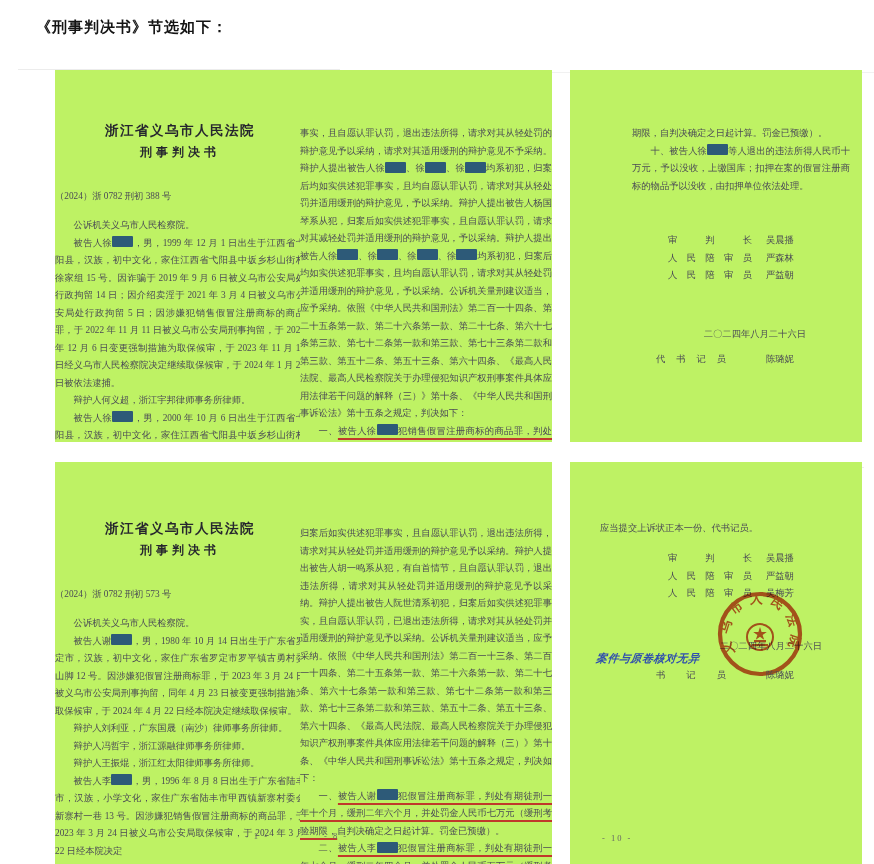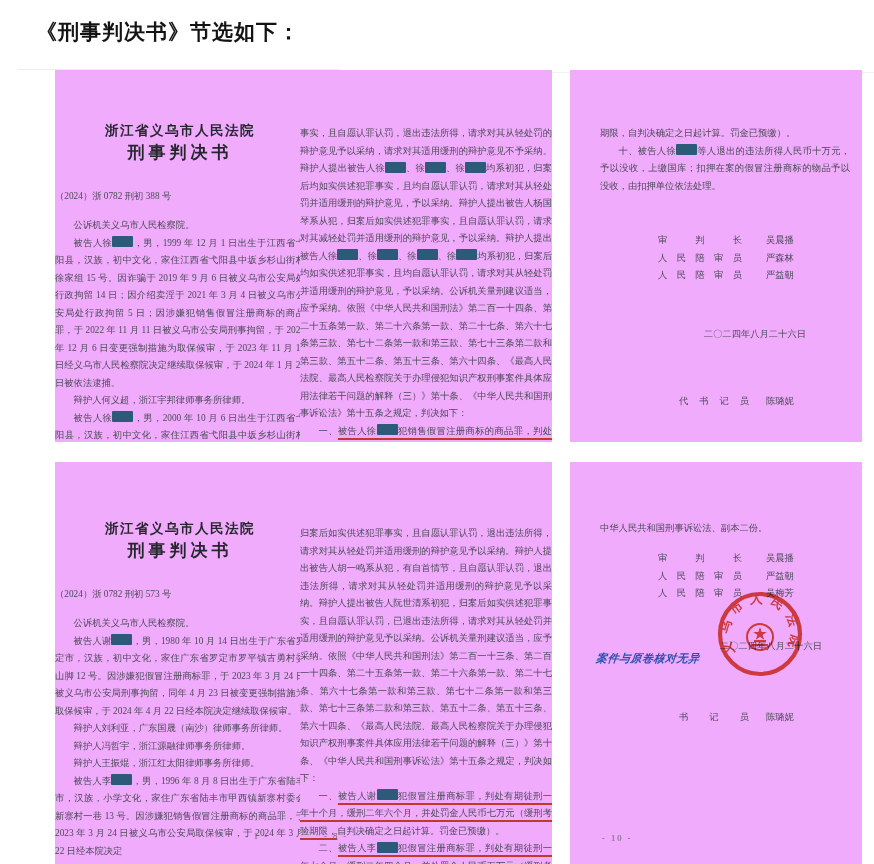--- a/index.html
+++ b/index.html
@@ -1,53 +1,53 @@
 <!DOCTYPE html>
 <html><head>
 <meta charset="utf-8">
 <style>
   html,body{margin:0;padding:0;background:#ffffff;}
   #canvas{position:relative;width:874px;height:864px;background:#ffffff;overflow:hidden;
           font-family:"Liberation Serif","DejaVu Serif",serif;}
   .title{position:absolute;left:36px;top:18px;font-family:"Liberation Sans","DejaVu Sans",sans-serif;
-         font-size:21px;font-weight:700;color:#141414;letter-spacing:1px;}
+         font-size:15px;font-weight:700;color:#141414;letter-spacing:1px;}
   .edge{position:absolute;height:1px;background:#ececec;}
 
-  .sheet{position:absolute;background:#f0abfc;color:#4a4a55;font-size:9.3px;line-height:17.5px;}
+  .sheet{position:absolute;background:#bef264;color:#4a4a55;font-size:9.3px;line-height:17.5px;}
   .col1{left:55px;width:250px;}
   .col2{left:300px;width:252px;}
   .col3{left:570px;width:292px;}
   .row1{top:70px;height:372px;overflow:hidden;}
   .row2{top:462px;height:402px;overflow:hidden;}
   .inner3{margin-left:30px;width:250px;}
 
   .court{margin-top:50px;text-align:center;font-size:13.5px;font-weight:bold;color:#26262e;
          letter-spacing:1.5px;line-height:21px;}
   #p4 .court{margin-top:56px;}
-  .doctype{margin-top:3px;text-align:center;font-size:17px;font-weight:bold;color:#26262e;letter-spacing:4px;}
+  .doctype{margin-top:3px;text-align:center;font-size:12px;font-weight:bold;color:#26262e;letter-spacing:4px;}
   .caseno{margin-top:26px;text-align:left;padding-right:6px;}
   .body{margin-top:12px;text-align:justify;}
   #p2 .body{margin-top:0;padding-top:55px;}
-  #p3 .body{margin-top:0;padding-top:55px;}
+  #p3 .body{margin-top:0;padding-top:55px;margin-left:32px;}
   #p5 .body{margin-top:0;padding-top:63px;}
   #p6 .body{margin-top:0;padding-top:58px;}
   .para{margin:0;}
   .ind{text-indent:2em;}
 
   .ru{text-decoration:underline;text-decoration-color:#c0392b;text-decoration-thickness:1.7px;text-underline-offset:3.5px;}
   .redact{display:inline-block;height:11px;background:#2d5a78;vertical-align:-1.5px;border-radius:1px;position:relative;}
   .redact.ru::after{content:"";position:absolute;left:-1px;right:-1px;bottom:-4.5px;height:1.7px;background:#c0392b;}
 
   .sig{position:absolute;right:46px;}
   #p3 .sig{top:162px;}
   #p6 .sig{top:88px;}
-  .sigrow{display:flex;gap:24px;line-height:17.5px;}
+  .sigrow{display:flex;gap:14px;line-height:17.5px;}
   .role{display:inline-block;width:84px;text-align:justify;text-align-last:justify;}
   .sname{display:inline-block;min-width:50px;text-align:left;}
-  .clerkrow{position:absolute;right:46px;display:flex;gap:17px;line-height:17.5px;margin-top:42px;}
+  .clerkrow{position:absolute;right:46px;display:flex;gap:40px;line-height:17.5px;}
   #p3 .clerkrow{top:281px;}
   #p6 .clerkrow{top:205px;}
   .clerkrow .role{width:70px;}
   .docdate{position:absolute;}
   #p3 .docdate{top:256px;right:56px;}
   #p6 .docdate{top:176px;right:40px;}
   .note{position:absolute;left:26px;top:188px;font-style:italic;font-weight:bold;color:#2f4fae;
         font-size:11px;letter-spacing:0.5px;transform:skewX(-6deg);}
   .pageno{position:absolute;font-size:8.5px;color:#666;letter-spacing:2px;}
   #p4 .pageno{right:36px;top:366px;}
@@ -133,21 +133,21 @@
         <div class="para"><span>归案后如实供述犯罪事实，且自愿认罪认罚，退出违法所得，请求对其从轻处罚并适用缓刑的辩护意见予以采纳。辩护人提出被告人胡一鸣系从犯，有自首情节，且自愿认罪认罚，退出违法所得，请求对其从轻处罚并适用缓刑的辩护意见予以采纳。辩护人提出被告人阮世清系初犯，归案后如实供述犯罪事实，且自愿认罪认罚，已退出违法所得，请求对其从轻处罚并适用缓刑的辩护意见予以采纳。公诉机关量刑建议适当，应予采纳。依照《中华人民共和国刑法》第二百一十三条、第二百一十四条、第二十五条第一款、第二十六条第一款、第二十七条、第六十七条第一款和第三款、第七十二条第一款和第三款、第七十三条第二款和第三款、第五十二条、第五十三条、第六十四条、《最高人民法院、最高人民检察院关于办理侵犯知识产权刑事案件具体应用法律若干问题的解释（三）》第十条、《中华人民共和国刑事诉讼法》第十五条之规定，判决如下：</span></div>
         <div class="para ind"><span>一、</span><span class="ru">被告人谢</span><span class="redact ru" style="width: 21px;"></span><span class="ru">犯假冒注册商标罪，判处有期徒刑一年十个月，缓刑二年六个月，并处罚金人民币七万元（缓刑考验期限，</span><span>自判决确定之日起计算。罚金已预缴）。</span></div>
         <div class="para ind"><span>二、</span><span class="ru">被告人李</span><span class="redact ru" style="width: 21px;"></span><span class="ru">犯假冒注册商标罪，判处有期徒刑一年七个月，缓刑二年四个月，并处罚金人民币五万元（缓刑考验期限，</span></div>
       </div>
     <div class="pageno">- 8 -</div>
   </div>
 
   <div id="p6" class="sheet col3 row2">
     <div class="inner3">
       <div class="body">
-          <div class="para"><span>中华人民共和国刑事诉讼法、副本二份。</span></div>
+          <div class="para"><span>应当提交上诉状正本一份、代书记员。</span></div>
         </div>
     </div>
     <div class="sig">
       <div class="sigrow">
         <span class="role">审判长</span>
         <span class="sname">吴晨播</span>
       </div>
       <div class="sigrow">
         <span class="role">人民陪审员</span>
         <span class="sname">严益朝</span>

